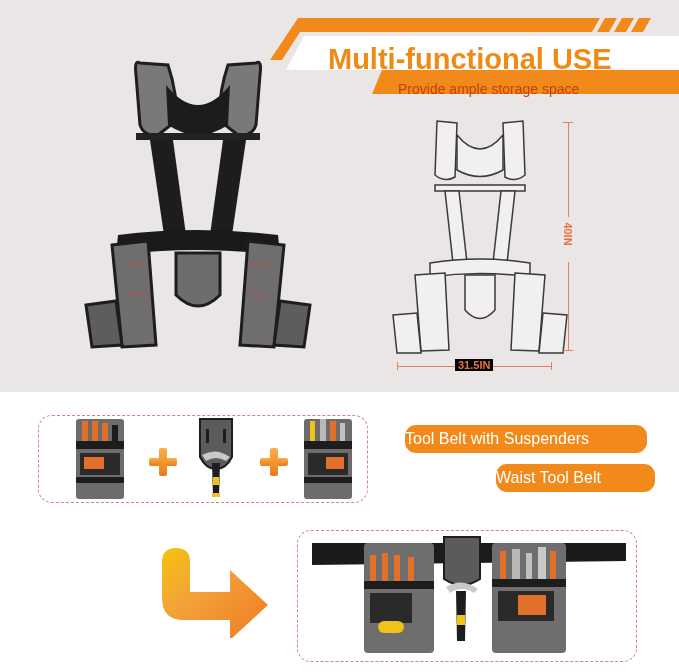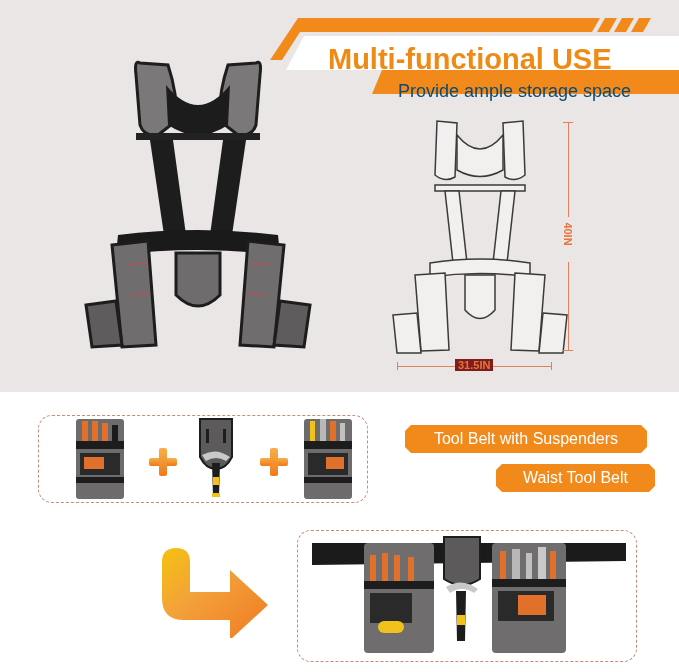--- a/index.html
+++ b/index.html
@@ -5,35 +5,35 @@
     * { box-sizing: border-box; margin: 0; padding: 0; }
     html, body { width: 679px; height: 672px; overflow: hidden; background: #ffffff; font-family: "Liberation Sans", sans-serif; }
     .page { position: relative; width: 679px; height: 672px; }
     .top { position: absolute; left: 0; top: 0; width: 679px; height: 392px; background: #e9e6e5; }
     .bottom { position: absolute; left: 0; top: 392px; width: 679px; height: 280px; background: #ffffff; }
 
     
     .banner { position: absolute; left: 270px; top: 12px; width: 409px; height: 85px; }
     .banner svg { position: absolute; left: 0; top: 0; }
     .banner-title { position: absolute; left: 58px; top: 31px; font-size: 29px; font-weight: bold; color: #ef8a15; white-space: nowrap; letter-spacing: 0px; }
-    .banner-sub { position: absolute; left: 128px; top: 69px; font-size: 18px; color: #0c4a6e; white-space: nowrap; }
+    .banner-sub { position: absolute; left: 128px; top: 69px; font-size: 14px; color: #c2410c; white-space: nowrap; }
 
     
     .harness { position: absolute; left: 78px; top: 55px; width: 240px; height: 310px; }
     .sketch { position: absolute; left: 385px; top: 115px; width: 190px; height: 260px; }
     .dim-v-label { position: absolute; left: 556px; top: 228px; transform: rotate(90deg); transform-origin: center; color: #e8743b; font-size: 11px; font-weight: bold; white-space: nowrap; }
-    .dim-h-label { position: absolute; left: 455px; top: 359px; color: #e8743b; font-size: 11px; font-weight: bold; background: #7f1d1d; padding: 0 3px; white-space: nowrap; }
+    .dim-h-label { position: absolute; left: 455px; top: 359px; color: #e8743b; font-size: 11px; font-weight: bold; background: #000000; padding: 0 3px; white-space: nowrap; }
 
     .dash-box { position: absolute; border: 1.5px dashed #c98a7a; border-radius: 14px; }
     .plus { position: absolute; width: 28px; height: 28px; }
     .plus::before, .plus::after { content: ""; position: absolute; background: linear-gradient(180deg, #f8b04a, #ee7a1a); border-radius: 2px; }
     .plus::before { left: 0; top: 10px; width: 28px; height: 8px; }
     .plus::after { left: 10px; top: 0; width: 8px; height: 28px; }
 
-    .pill { position: absolute; background: #f18a1b; color: #ffffff; font-size: 16px; height: 28px; line-height: 28px; text-align: center; clip-path: polygon(6px 0, calc(100% - 6px) 0, 100% 6px, 100% calc(100% - 6px), calc(100% - 6px) 100%, 6px 100%, 0 calc(100% - 6px), 0 6px); white-space: nowrap; }
+    .pill { position: absolute; background: #f18a1b; color: #ffffff; font-size: 16px; height: 28px; line-height: 28px; clip-path: polygon(6px 0, calc(100% - 6px) 0, 100% 6px, 100% calc(100% - 6px), calc(100% - 6px) 100%, 6px 100%, 0 calc(100% - 6px), 0 6px); white-space: nowrap; border-radius: 11px; }
   </style>
 </head>
 <body>
 
 <div class="page">
   <div class="top"></div>
   <div class="bottom"></div>
 
   <div class="banner">
     <svg width="409" height="85" viewBox="0 0 409 85">

